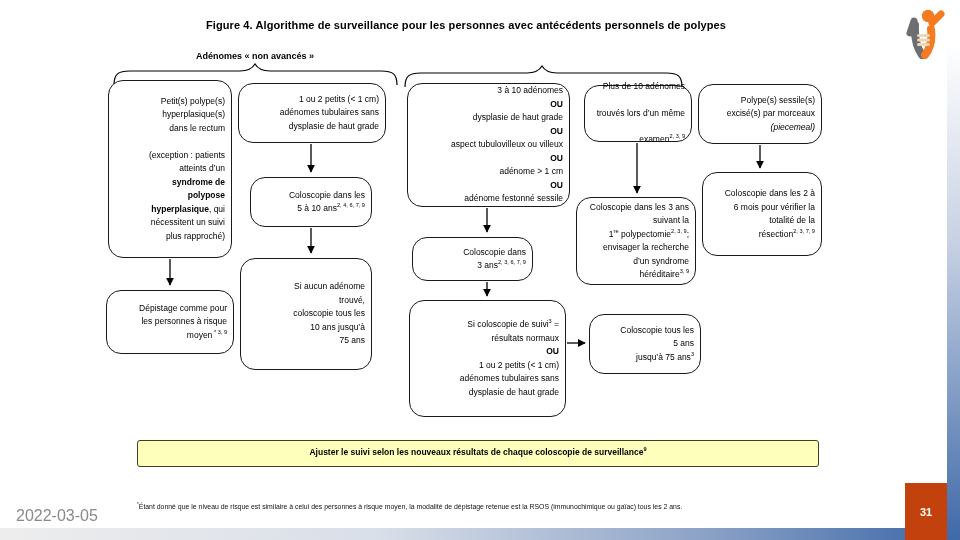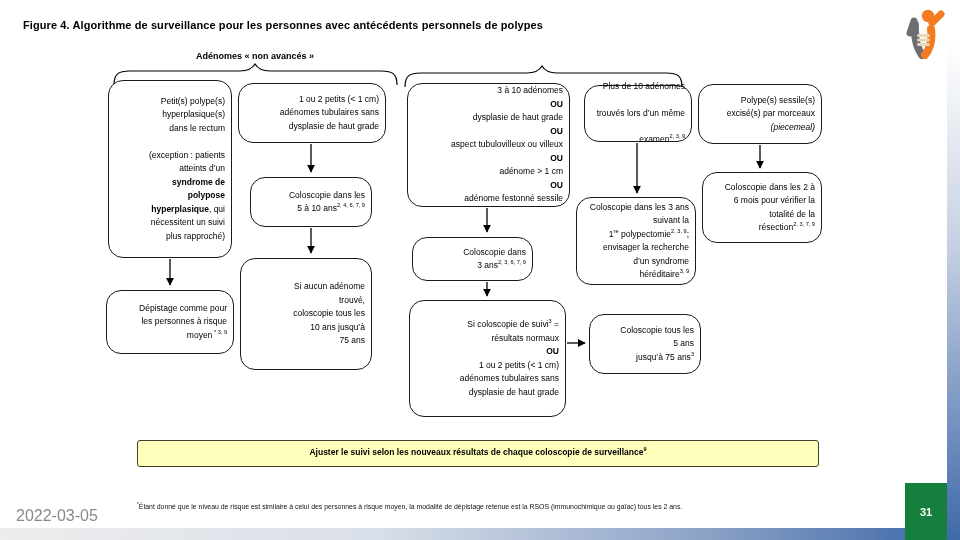--- a/index.html
+++ b/index.html
@@ -1,22 +1,22 @@
 <!DOCTYPE html>
 <html><head>
 <meta charset="utf-8">
 <style>
   html,body { margin:0; padding:0; background:#ffffff; }
   .slide {
     position:relative; width:960px; height:540px; overflow:hidden;
     font-family:"Liberation Sans","DejaVu Sans",sans-serif; background:#ffffff; color:#000;
   }
   .title {
-    position:absolute; left:0; top:19px; width:932px; 
-    font-size:11px; font-weight:bold; letter-spacing:0.1px;margin-left:23px;
+    position:absolute; left:0; top:19px; width:932px; text-align:center;
+    font-size:11px; font-weight:bold; letter-spacing:0.1px;
   }
   .group-label { position:absolute; font-size:9px; font-weight:bold; text-align:center; }
   #lbl-nonadv { left:115px; top:51px; width:280px; }
   #lbl-adv    { left:403px; top:51px; width:277px; }
 
   .vbox {
     position:absolute; box-sizing:border-box; background:#fff;
     border:1.4px solid #1a1a1a; border-radius:15px;
     display:flex; flex-direction:column; align-items:flex-end; justify-content:center;
     text-align:center; font-size:8.5px; line-height:13.5px; padding:4px 6px;
@@ -28,21 +28,21 @@
   #box-c { left:250px; top:177px; width:122px; height:50px;  }
   #box-d { left:240px; top:258px; width:132px; height:112px; }
   #box-e { left:106px; top:290px; width:128px; height:64px;  }
   #box-f { left:407px; top:83px;  width:163px; height:124px; }
   #box-g { left:412px; top:237px; width:121px; height:44px;  }
   #box-h { left:409px; top:300px; width:157px; height:117px; }
   #box-i { left:584px; top:85px;  width:108px; height:57px;gap:13px;  }
   #box-j { left:576px; top:197px; width:120px; height:88px;  }
   #box-k { left:589px; top:314px; width:112px; height:60px;  }
   #box-l { left:698px; top:84px;  width:124px; height:60px;  }
-  #box-m { left:702px; top:172px; width:120px; height:71px;  }
+  #box-m { left:702px; top:172px; width:120px; height:84px;  }
 
   .overlay { position:absolute; left:0; top:0; width:960px; height:540px; pointer-events:none; }
 
   .banner {
     position:absolute; left:137px; top:440px; width:682px; height:27px; box-sizing:border-box;
     background:#ffffbc; border:1.4px solid #3f3f28; border-radius:3px;
     display:flex; align-items:center; justify-content:center;
     font-size:8.5px; font-weight:bold; text-align:center;
   }
   .footnote { position:absolute; left:137px; top:503px; width:600px; font-size:6.9px; color:#111; }
@@ -51,21 +51,21 @@
   .rightbar {
     position:absolute; right:0; top:0; width:13px; height:540px;
     background:linear-gradient(to bottom,#ffffff 0%,#ffffff 8%,#c7d1e3 45%,#3f69a8 100%);
   }
   .bottombar {
     position:absolute; left:0; bottom:0; width:947px; height:12px;
     background:linear-gradient(to right,#ededed 0%,#d9dfe9 40%,#8aa1c6 75%,#3f69a8 100%);
   }
   .pagebox {
     position:absolute; right:13px; bottom:0; width:42px; height:57px;
-    background:#15803d; color:#ffffff; font-size:11px; font-weight:bold;
+    background:#c2410c; color:#ffffff; font-size:11px; font-weight:bold;
     display:flex; align-items:center; justify-content:center;
   }
   .logo { position:absolute; right:14px; top:8px; width:44px; height:52px; }
   .tline { min-height:13.5px; }
 </style>
 </head>
 <body>
 
 <div class="slide">
 

